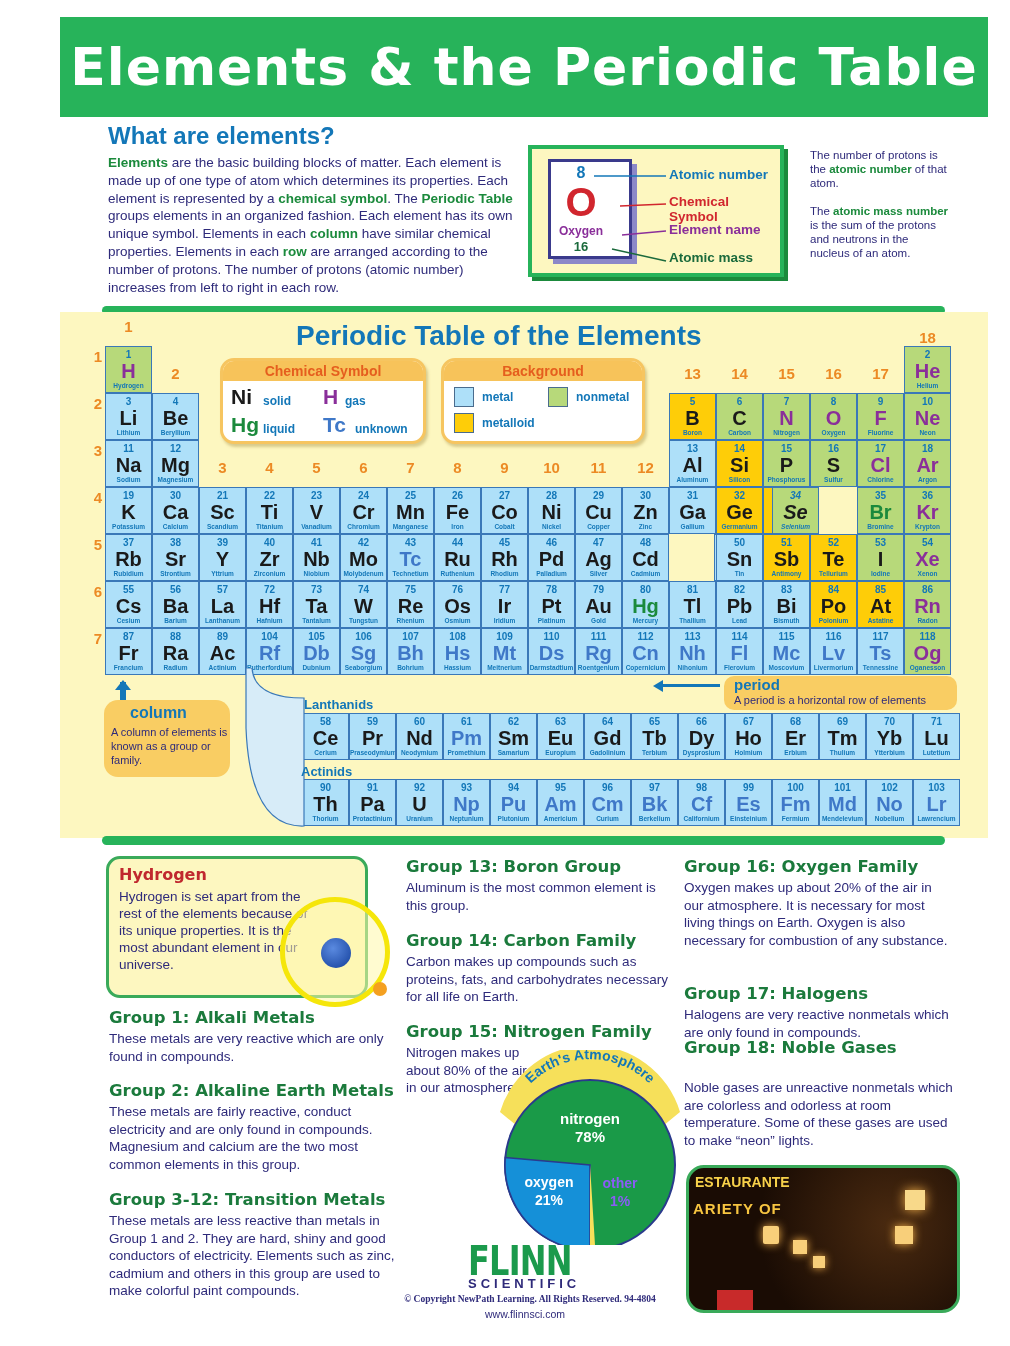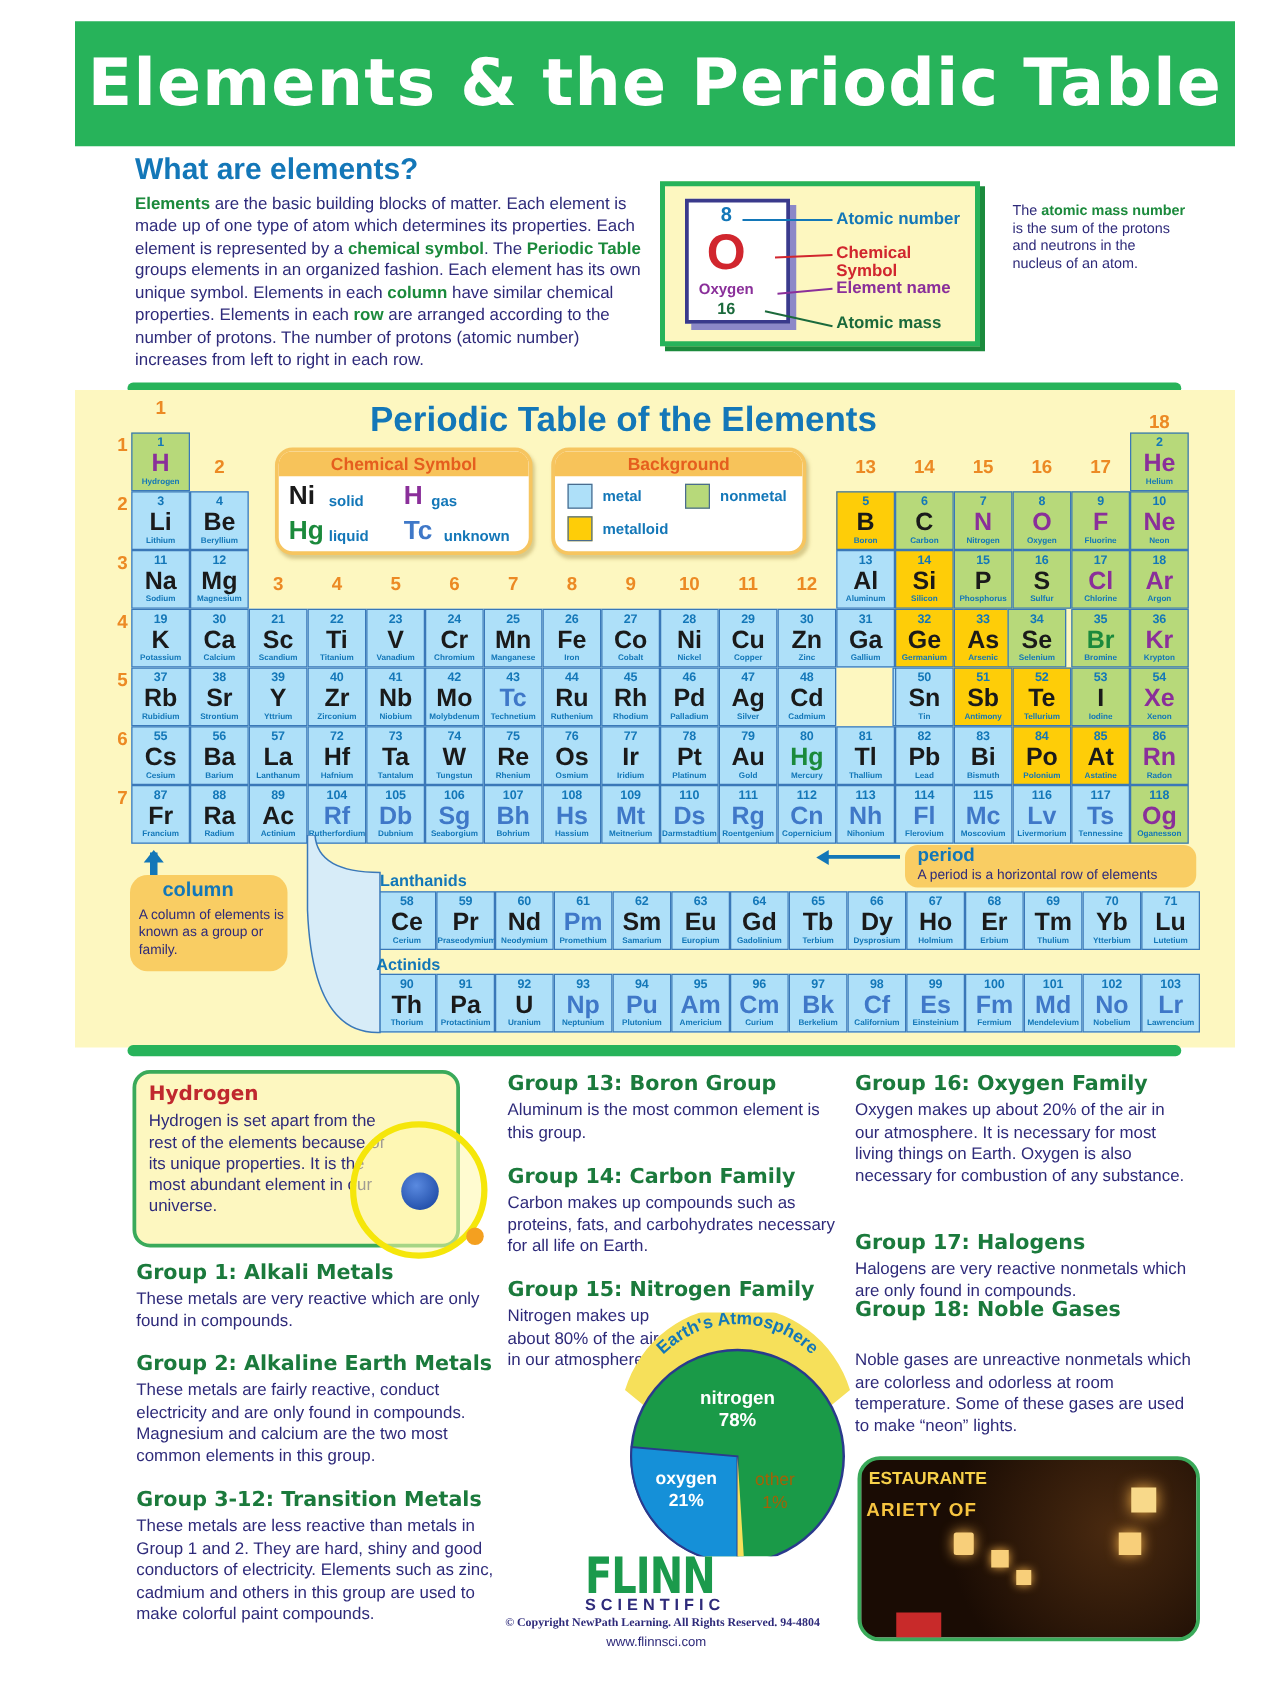--- a/index.html
+++ b/index.html
@@ -60,20 +60,21 @@
     <line x1="90" y1="86" x2="134" y2="82" stroke="#8a2f9a" stroke-width="1.5"></line>
     <line x1="80" y1="100" x2="134" y2="112" stroke="#1b6a3c" stroke-width="1.5"></line>
   </svg>
   <div class="abs klabel" style="left:137px;top:18px;color:#1377b8">Atomic number</div>
   <div class="abs klabel" style="left:137px;top:45px;color:#d1262e">Chemical Symbol</div>
   <div class="abs klabel" style="left:137px;top:73px;color:#8a2f9a">Element name</div>
   <div class="abs klabel" style="left:137px;top:101px;color:#1b6a3c">Atomic mass</div>
 </div>
 
 <div id="side-notes" class="abs">
+  <p id="note1"><span>The number of protons is the </span><span class="kw">atomic number</span><span> of that atom.</span></p>
   <p id="note2" style="margin-top:14px"><span>The </span><span class="kw">atomic mass number</span><span> is the sum of the protons and neutrons in the nucleus of an atom.</span></p>
 </div>
 
 <div class="abs green-rule" style="left:102px;top:306px;width:843px"></div>
 
 <div id="pt-band" class="abs"></div>
 <div id="pt-title" class="abs">Periodic Table of the Elements</div>
 
 <div id="table-layer" class="abs" style="left:0;top:0;width:1010px;height:1346px">
     <div class="cell nonmetal" style="left: 105px; top: 346px;">
@@ -234,21 +235,21 @@
     <div class="cell metalloid" style="left: 716px; top: 487px;">
       <span class="n">32</span>
       <span class="s ">Ge</span>
       <span class="nm">Germanium</span>
     </div>
     <div class="cell metalloid" style="left: 763px; top: 487px;">
       <span class="n">33</span>
       <span class="s ">As</span>
       <span class="nm">Arsenic</span>
     </div>
-    <div class="cell nonmetal" style="left: 806px; top: 487px;">
+    <div class="cell nonmetal" style="left: 772px; top: 487px; font-style: italic;">
       <span class="n">34</span>
       <span class="s ">Se</span>
       <span class="nm">Selenium</span>
     </div>
     <div class="cell nonmetal" style="left: 857px; top: 487px;">
       <span class="n">35</span>
       <span class="s liq">Br</span>
       <span class="nm">Bromine</span>
     </div>
     <div class="cell nonmetal" style="left: 904px; top: 487px;">
@@ -774,21 +775,21 @@
       <path id="arcpath" d="M22 62 A84 84 0 0 1 178 62"></path>
     </defs>
   <path d="M10 62 A94 94 0 0 1 190 62 L168 80 A74 74 0 0 0 32 80 Z" fill="#f6e05a"></path>
   <text font-family="Liberation Sans, sans-serif" font-size="14" font-weight="bold" fill="#1377b8"><textPath href="#arcpath" startOffset="50%" text-anchor="middle" id="pie-title-text">Earth's Atmosphere</textPath></text>
   <circle cx="100" cy="115" r="85" fill="#1a9a48" stroke="#2a3a8c" stroke-width="2"></circle>
   <path d="M100 115 L100 200 A85 85 0 0 1 15.3 107.6 Z" fill="#1590d8" stroke="#2a3a8c" stroke-width="1.5"></path>
   <path d="M100 115 L105.3 199.8 A85 85 0 0 1 100 200 Z" fill="#f6e05a"></path>
 </svg>
 <div class="abs" style="left:545px;top:1110px;width:90px;text-align:center;font-size:15px;font-weight:bold;color:#fff;line-height:18px"><span>nitrogen</span><br><span>78%</span></div>
 <div class="abs" style="left:513px;top:1173px;width:72px;text-align:center;font-size:14px;font-weight:bold;color:#fff;line-height:18px"><span>oxygen</span><br><span>21%</span></div>
-<div class="abs" style="left:592px;top:1174px;width:56px;text-align:center;font-size:14px;font-weight:normal;color:#a16207;line-height:18px"><span>other</span><br><span>1%</span></div>
+<div class="abs" style="left:592px;top:1174px;width:56px;text-align:center;font-size:14px;font-weight:bold;color:#8b5cf6;line-height:18px"><span>other</span><br><span>1%</span></div>
 
 <div class="abs" style="left:468px;top:1238px;font-size:40px;font-weight:bold;color:#1b9a4c;letter-spacing:-1px;font-family:'DejaVu Sans',sans-serif;transform:scaleX(.8);transform-origin:left">FLINN</div>
 <div class="abs" style="left:468px;top:1276px;font-size:13px;font-weight:bold;color:#2e2a7a;letter-spacing:4px">SCIENTIFIC</div>
 <div class="abs" style="left:380px;top:1294px;width:300px;text-align:center;font-family:'Liberation Serif',serif;font-size:9.5px;font-weight:bold;color:#2e2a7a">© Copyright NewPath Learning. All Rights Reserved. 94-4804</div>
 <div class="abs" style="left:380px;top:1308px;width:290px;text-align:center;font-size:10.5px;color:#2e2a7a">www.flinnsci.com</div>
 
 <div class="abs" style="left:686px;top:1165px;width:274px;height:148px;border:3px solid #3aaa5a;border-radius:18px;overflow:hidden;background:radial-gradient(circle at 75% 40%,#4a2a10,#1a0c04 60%)">
   <div style="position:absolute;left:6px;top:6px;color:#f7d14a;font-weight:bold;font-size:14px">ESTAURANTE</div>
   <div style="position:absolute;left:4px;top:32px;color:#f7c540;font-weight:bold;font-size:15px;letter-spacing:1px">ARIETY OF</div>
   <div style="position:absolute;left:74px;top:58px;width:16px;height:18px;background:#f8cf7a;border-radius:2px;box-shadow:0 0 10px #f8b34a"></div>

